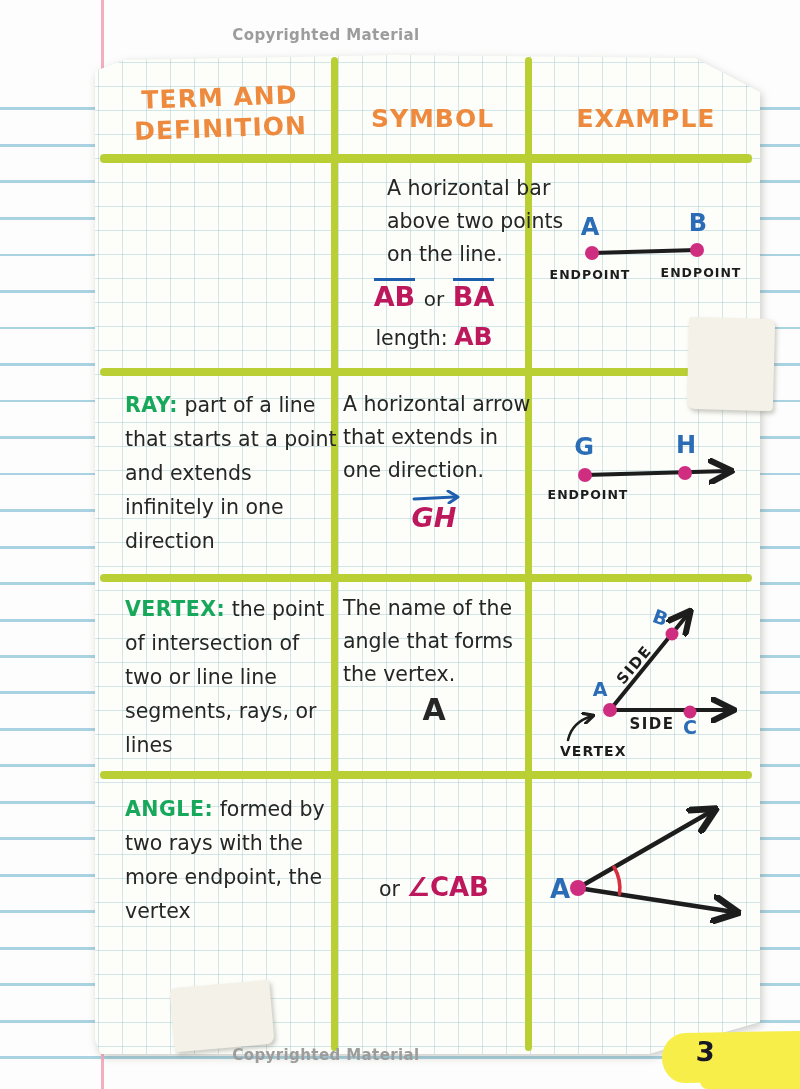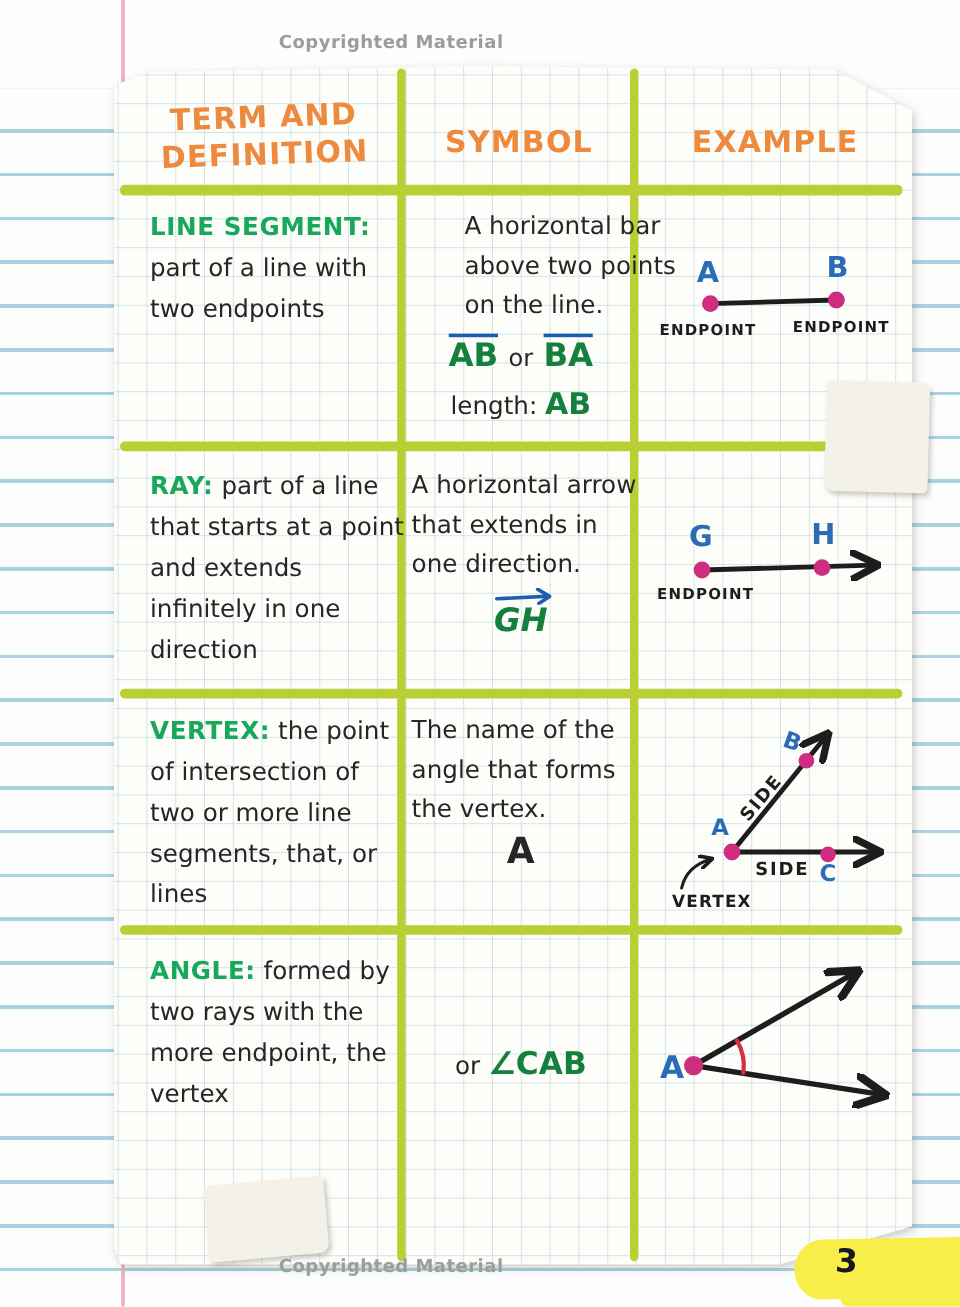--- a/index.html
+++ b/index.html
@@ -21,21 +21,21 @@
   .gline{position:absolute;background:#b9cf34;border-radius:4px;}
   .gv{width:7px;top:57px;height:994px;}
   .gh{left:100px;width:652px;height:8px;}
   
   .hdr{position:absolute;color:#ee8a3d;font-weight:700;text-align:center;
        font-size:25px;line-height:31px;letter-spacing:1px;}
   
   .cell{position:absolute;font-size:20.5px;line-height:34px;color:#262626;}
   .term{color:#18a85b;font-weight:700;letter-spacing:0.5px;}
   .sym{line-height:33px;}
-  .blue{color:#15803d;font-weight:700;}
+  .blue{color:#be185d;font-weight:700;}
   .nota{position:absolute;left:343px;width:182px;text-align:center;color:#262626;}
   .big{font-size:27px;}
   .ov{display:inline-block;border-top:3px solid #1d5fae;padding-top:2px;line-height:1.05;}
   .vec{position:relative;display:inline-block;font-style:italic;}
   .vec svg{position:absolute;left:-2px;top:-12px;}
   .gray{color:#9c9c9c;font-weight:600;font-size:15px;letter-spacing:0.4px;}
   .cap-center{position:absolute;left:0;width:652px;text-align:center;}
   
   .tape{position:absolute;background:#f4f1e8;box-shadow:2px 3px 4px rgba(110,110,95,0.35);}
   .swash{position:absolute;background:#f7ee4a;}
@@ -60,24 +60,20 @@
   <div class="gline gv" style="left:525px;"></div>
   <div class="gline gh" style="top:154px;height:9px;"></div>
   <div class="gline gh" style="top:368px;"></div>
   <div class="gline gh" style="top:574px;"></div>
   <div class="gline gh" style="top:771px;"></div>
 
   <div class="hdr" style="left:120px;top:82px;width:200px;transform:rotate(-2deg);">TERM AND DEFINITION</div>
   <div class="hdr" style="left:540px;top:103px;width:212px;">EXAMPLE</div>
   <div class="hdr" style="left:350px;top:103px;width:165px;">SYMBOL</div>
 
-  <div class="cell" style="left:125px;top:172px;width:208px;">
-    <span class="term">LINE SEGMENT:</span>
-    <span>part of a line with two endpoints</span>
-  </div>
   <div class="cell sym" style="left:343px;top:172px;width:182px;margin-left:44px;">
     <span>A horizontal bar above two points on the line.</span>
   </div>
   <div class="nota big" style="top:278px;">
     <span class="ov blue">AB</span>
     <span style="font-size:20px;">or</span>
     <span class="ov blue">BA</span>
   </div>
   <div class="nota" style="top:322px;font-size:20.5px;">
     <span>length:</span>
@@ -118,21 +114,21 @@
     <line x1="45" y1="50" x2="188" y2="46" stroke="#1d1d1d" stroke-width="4" stroke-linecap="round" marker-end="url(#ah2)"></line>
     <circle cx="45" cy="50" r="7" fill="#cf2d80"></circle>
     <circle cx="145" cy="48" r="7" fill="#cf2d80"></circle>
     <text x="44" y="30" text-anchor="middle" font-size="24" font-weight="700" fill="#2a6cb5">G</text>
     <text x="146" y="28" text-anchor="middle" font-size="24" font-weight="700" fill="#2a6cb5">H</text>
     <text x="48" y="74" text-anchor="middle" font-size="12.5" font-weight="700" fill="#1d1d1d" letter-spacing="1">ENDPOINT</text>
   </svg>
 
   <div class="cell" style="left:125px;top:592px;width:212px;">
     <span class="term">VERTEX:</span>
-    <span>the point of intersection of two or more line segments, that, or lines</span>
+    <span>the point of intersection of two or line line segments, rays, or lines</span>
   </div>
   <div class="cell sym" style="left:343px;top:592px;width:182px;">
     <span>The name of the angle that forms the vertex.</span>
   </div>
   <div class="nota blue" style="top:692px;font-size:30px;">A</div>
   <svg style="position:absolute;left:540px;top:600px;" width="215" height="165" viewBox="0 0 215 165">
     <defs>
       <marker id="ah3" viewBox="0 0 12 12" refX="9" refY="6" markerWidth="6.5" markerHeight="6.5" orient="auto">
         <path d="M1,1 L11,6 L1,11" fill="none" stroke="#1d1d1d" stroke-width="2.8" stroke-linecap="round" stroke-linejoin="round"></path>
       </marker>

